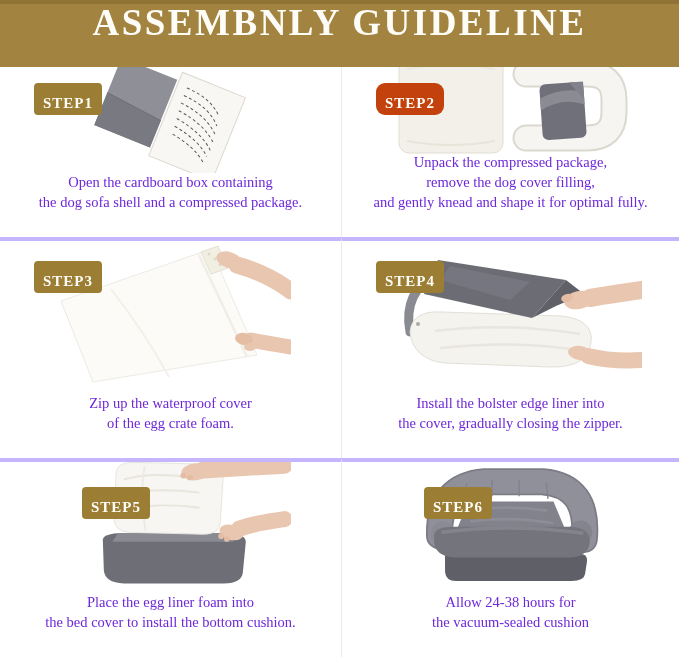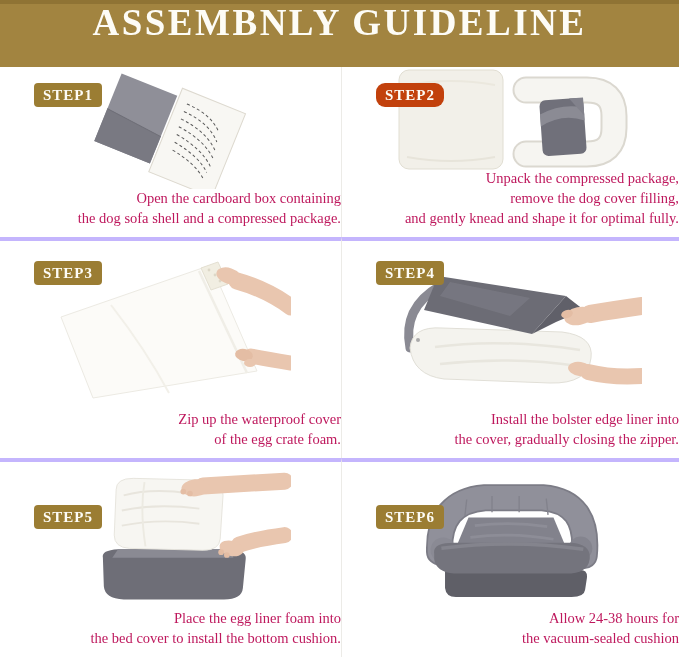--- a/index.html
+++ b/index.html
@@ -40,39 +40,39 @@
   }
   .cell.right{border-left:1px solid #ECEBE7;}
   .cell.r2,.cell.r3{border-top:4px solid #c4b5fd;}
   .badge{
     position:absolute;left:34px;
     z-index:3;
     color:#fdfcf6;
     font-weight:700;
     font-size:15px;
     letter-spacing:1px;
-    padding:5px 9px 4px 9px;
+    padding:13px 9px 4px 9px;
     border-radius:4px;
     line-height:1;
   }
   .r1 .badge{top:16px;}
   .r2 .badge{top:20px;}
-  .r3 .badge{top:43px;}
+  .r3 .badge{top:25px;margin-left:48px;}
   .illu{
     flex:1;
     display:flex;align-items:center;justify-content:center;
     padding-top:4px;
     min-height:0;
   }
   .caption{
-    margin:0;
-    text-align:right;
+    margin:16px;
+    text-align:center;
     font-size:14.5px;
     line-height:20px;
-    color:#be185d;
+    color:#6d28d9;
     padding-bottom:9px;
   }
   .caption span{display:block;}
 </style>
 </head>
 <body>
 
 <div class="page">
 
   <header class="banner" style="background: rgb(162, 132, 64);">

